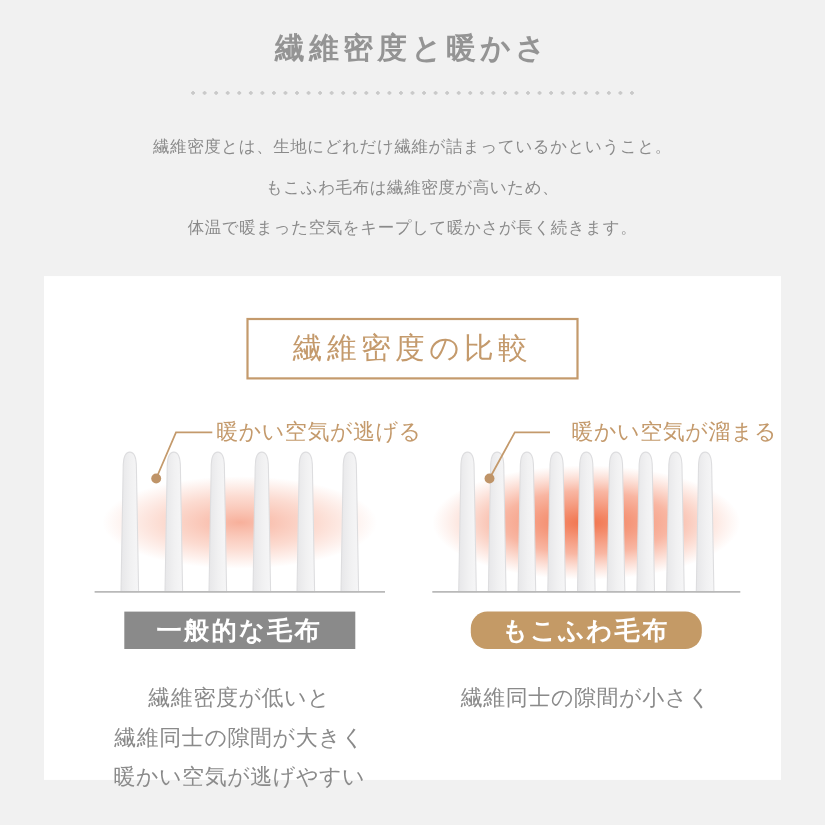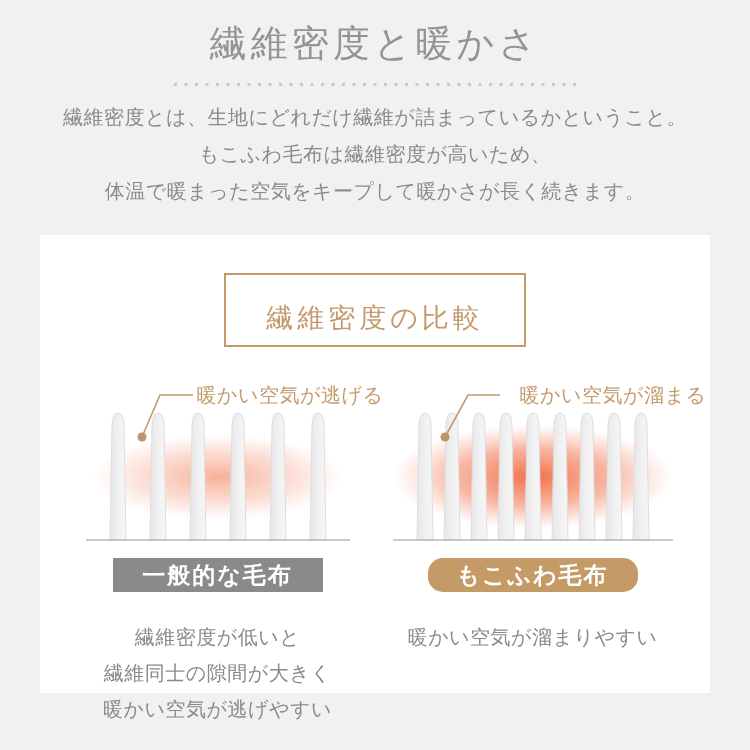--- a/index.html
+++ b/index.html
@@ -9,44 +9,44 @@
     --fiber-stroke:#dddddf; --baseline:#b9b9b9;
     --font-serif:"Liberation Serif","DejaVu Serif",serif;
     --font-sans:"Liberation Sans","DejaVu Sans",sans-serif;
   }
   *{margin:0;padding:0;box-sizing:border-box;}
   html,body{width:750px;height:750px;}
   body{background:var(--background);font-family:var(--font-sans);overflow:hidden;}
   .page{width:750px;height:750px;padding-top:20px;}
 
   .page-title{
-    font-family:var(--font-serif);font-weight:400;
-    font-size:37px;line-height:48px;letter-spacing:4px;
+    font-family:var(--font-serif);font-weight:700;
+    font-size:27px;line-height:48px;letter-spacing:4px;
     color:var(--title-text);text-align:center;
   }
   .title-divider{
     width:410px;height:5px;margin:14px auto 0;
     background-image:radial-gradient(circle,#c9c9c9 1.6px,rgba(0,0,0,0) 1.8px);
     background-size:10.5px 5px;background-position:center;background-repeat:repeat-x;
   }
   .intro{
-    margin-top:12px;text-align:center;
-    font-size:20px;line-height:37px;letter-spacing:0.5px;
+    margin-top:28px;text-align:center;
+    font-size:15px;line-height:37px;letter-spacing:0.5px;
     color:var(--body-text);
   }
   .intro span{display:block;}
 
   .card{
     width:670px;height:458px;margin:25px auto 0;
     background:var(--card);padding-top:38px;
   }
   .heading-box{
     width:fit-content;margin:0 auto;
     border:2px solid var(--accent);
-    padding:25px 40px 9px;
+    padding:7px 40px 9px;
   }
   .heading-box span{
     font-family:var(--font-serif);font-size:27px;letter-spacing:4px;
     color:var(--accent);white-space:nowrap;
   }
 
   .columns{display:flex;justify-content:center;gap:15px;margin-top:26px;}
   .col{width:300px;}
 
   .illo{position:relative;width:300px;height:175px;}
@@ -203,19 +203,19 @@
                Q 252 40 258 40
                Q 264 40 264 54
                L 266 167 Z" fill="url(#fiber-right)" stroke="var(--fiber-stroke)" stroke-width="1"></path>
               <line x1="10" y1="167" x2="290" y2="167" stroke="var(--baseline)" stroke-width="1.5"></line>
               <polyline points="117,22 85,22 62,64" fill="none" stroke="var(--accent)" stroke-width="1.6"></polyline>
               <circle cx="62" cy="64" r="4.5" fill="#bf9468"></circle>
             </svg>
           </div>
         <div class="blanket-label">もこふわ毛布</div>
         <p class="col-desc">
-          <span>暖かい空気が溜まりやすい</span>
+          <span>繊維同士の隙間が小さく</span>
         </p>
       </div>
 
     </div>
   </section>
 </div>
 
 </body></html>

